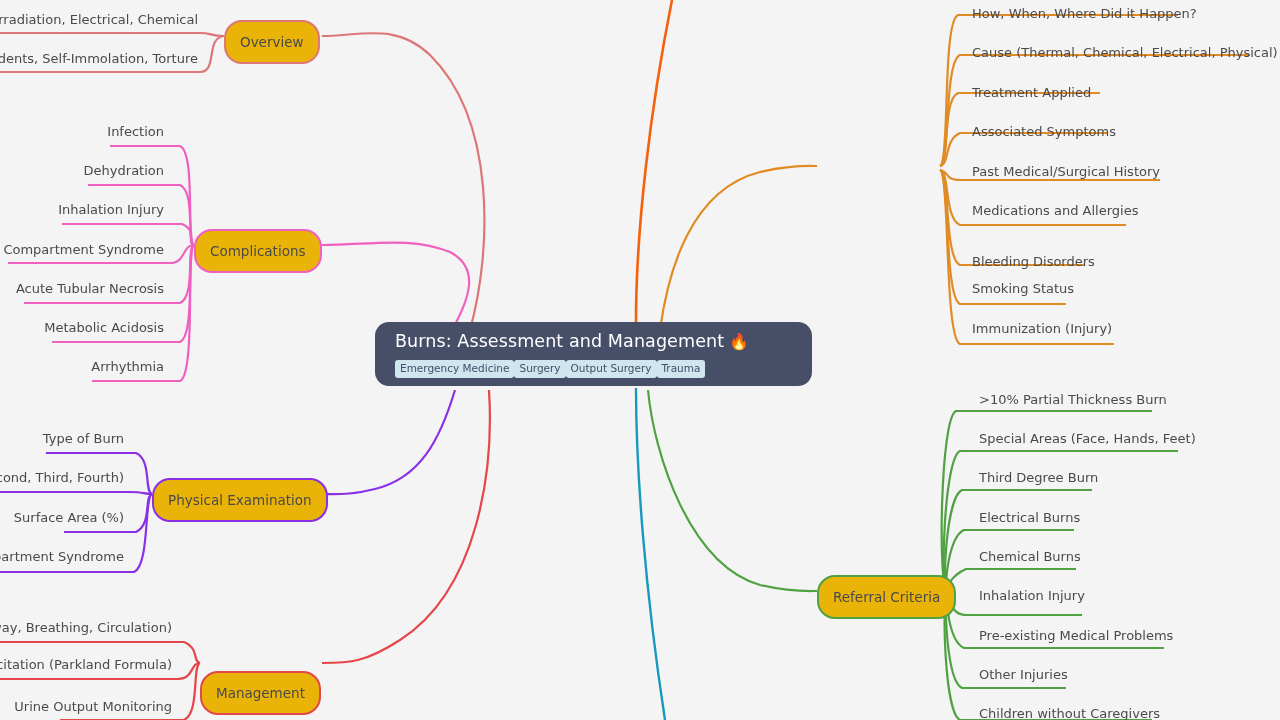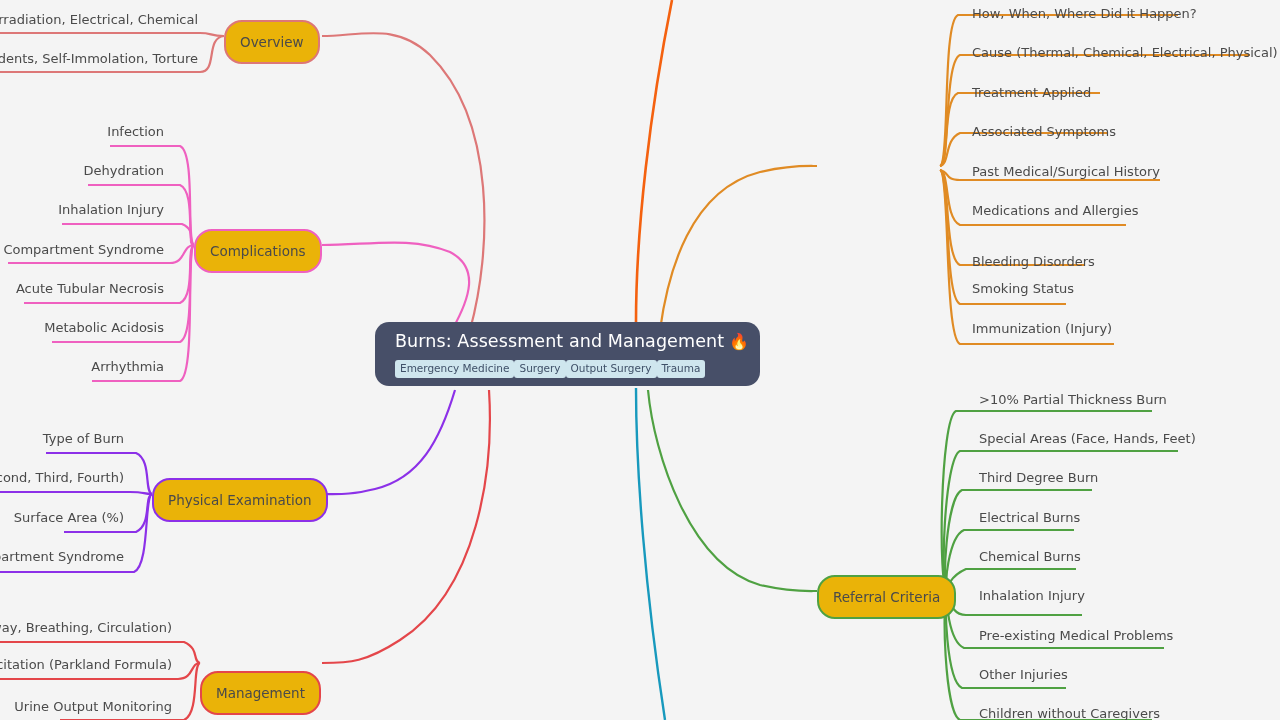--- a/index.html
+++ b/index.html
@@ -7,21 +7,21 @@
     width:1280px;height:720px;overflow:hidden;
     background:#f4f4f4;
     font-family:"DejaVu Sans","Liberation Sans",sans-serif;
     position:relative;
   }
   #mindmap{position:absolute;inset:0;width:1280px;height:720px;}
   svg.links{position:absolute;left:0;top:0;width:1280px;height:720px;pointer-events:none;}
 
   
   .root-node{
-    position:absolute;left:375px;top:322px;width:385px;height:64px;
+    position:absolute;left:375px;top:322px;width:437px;height:64px;
     background:#474f68;border-radius:14px;
     box-sizing:border-box;padding:8px 20px 0 20px;
     display:flex;flex-direction:column;justify-content:flex-start;
     z-index:6;
   }
   .root-title{
     color:#ffffff;font-size:17.5px;line-height:22px;white-space:nowrap;
     font-weight:400;letter-spacing:.1px;
   }
   .root-tags{display:flex;margin-top:7px;}

